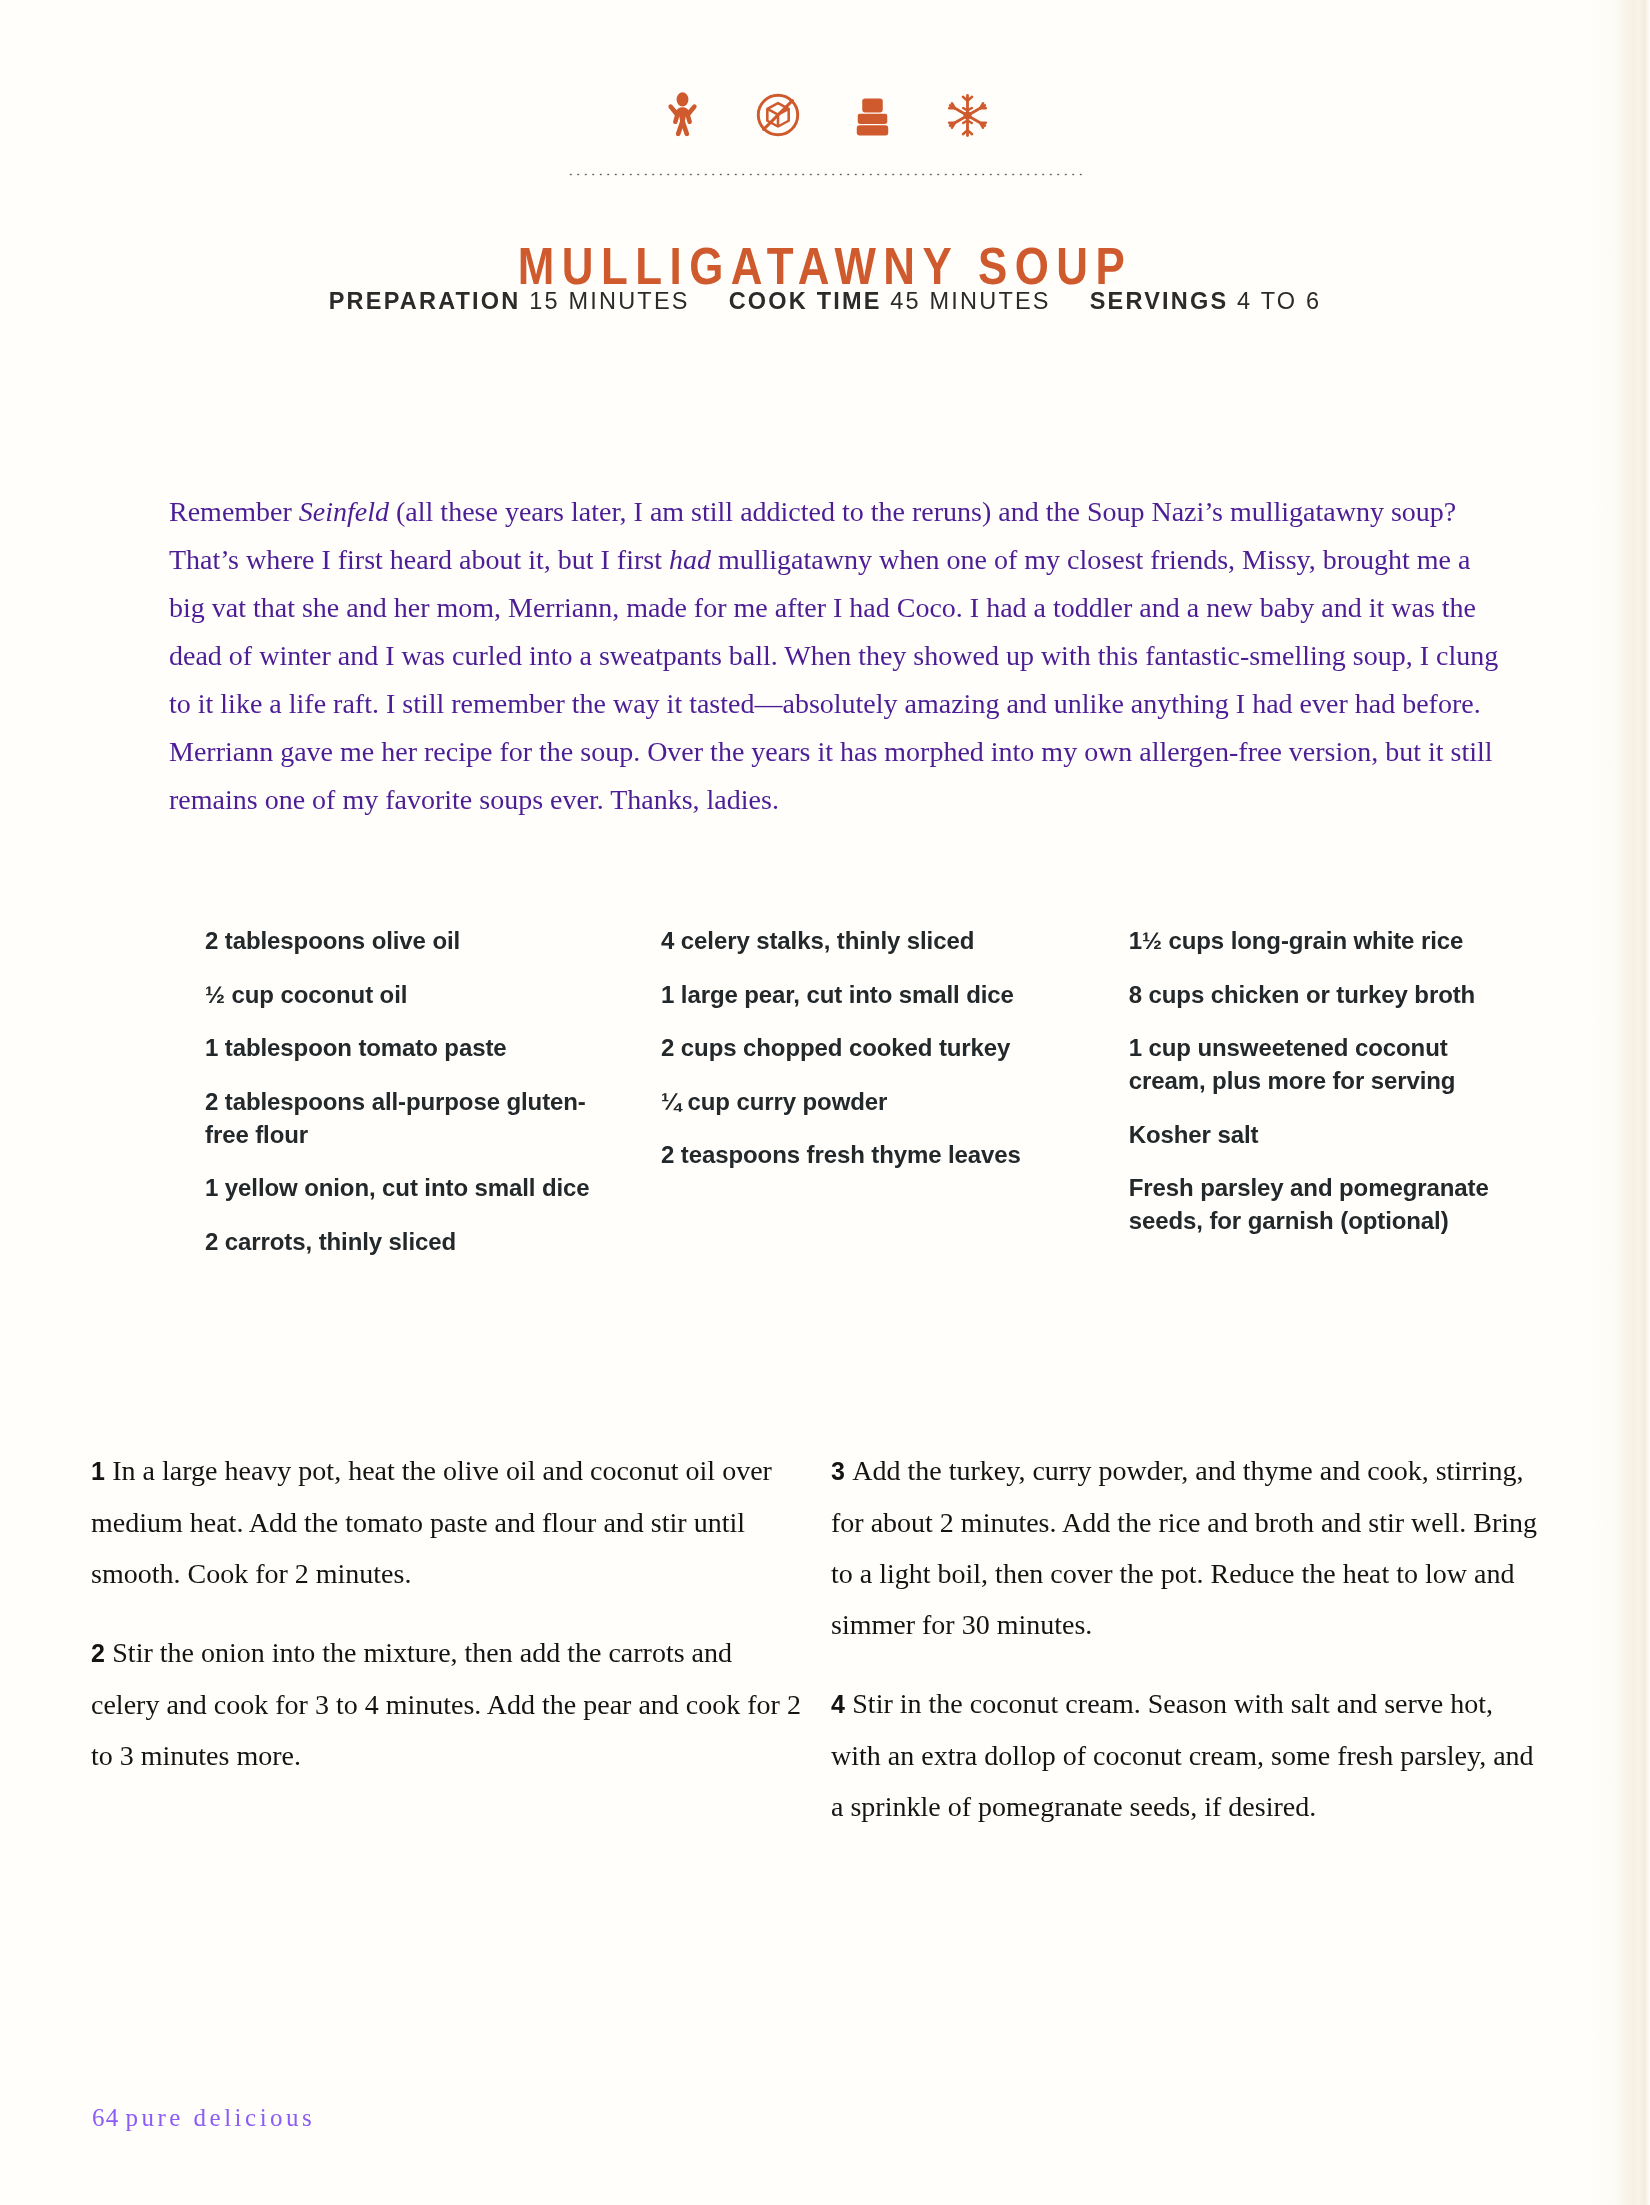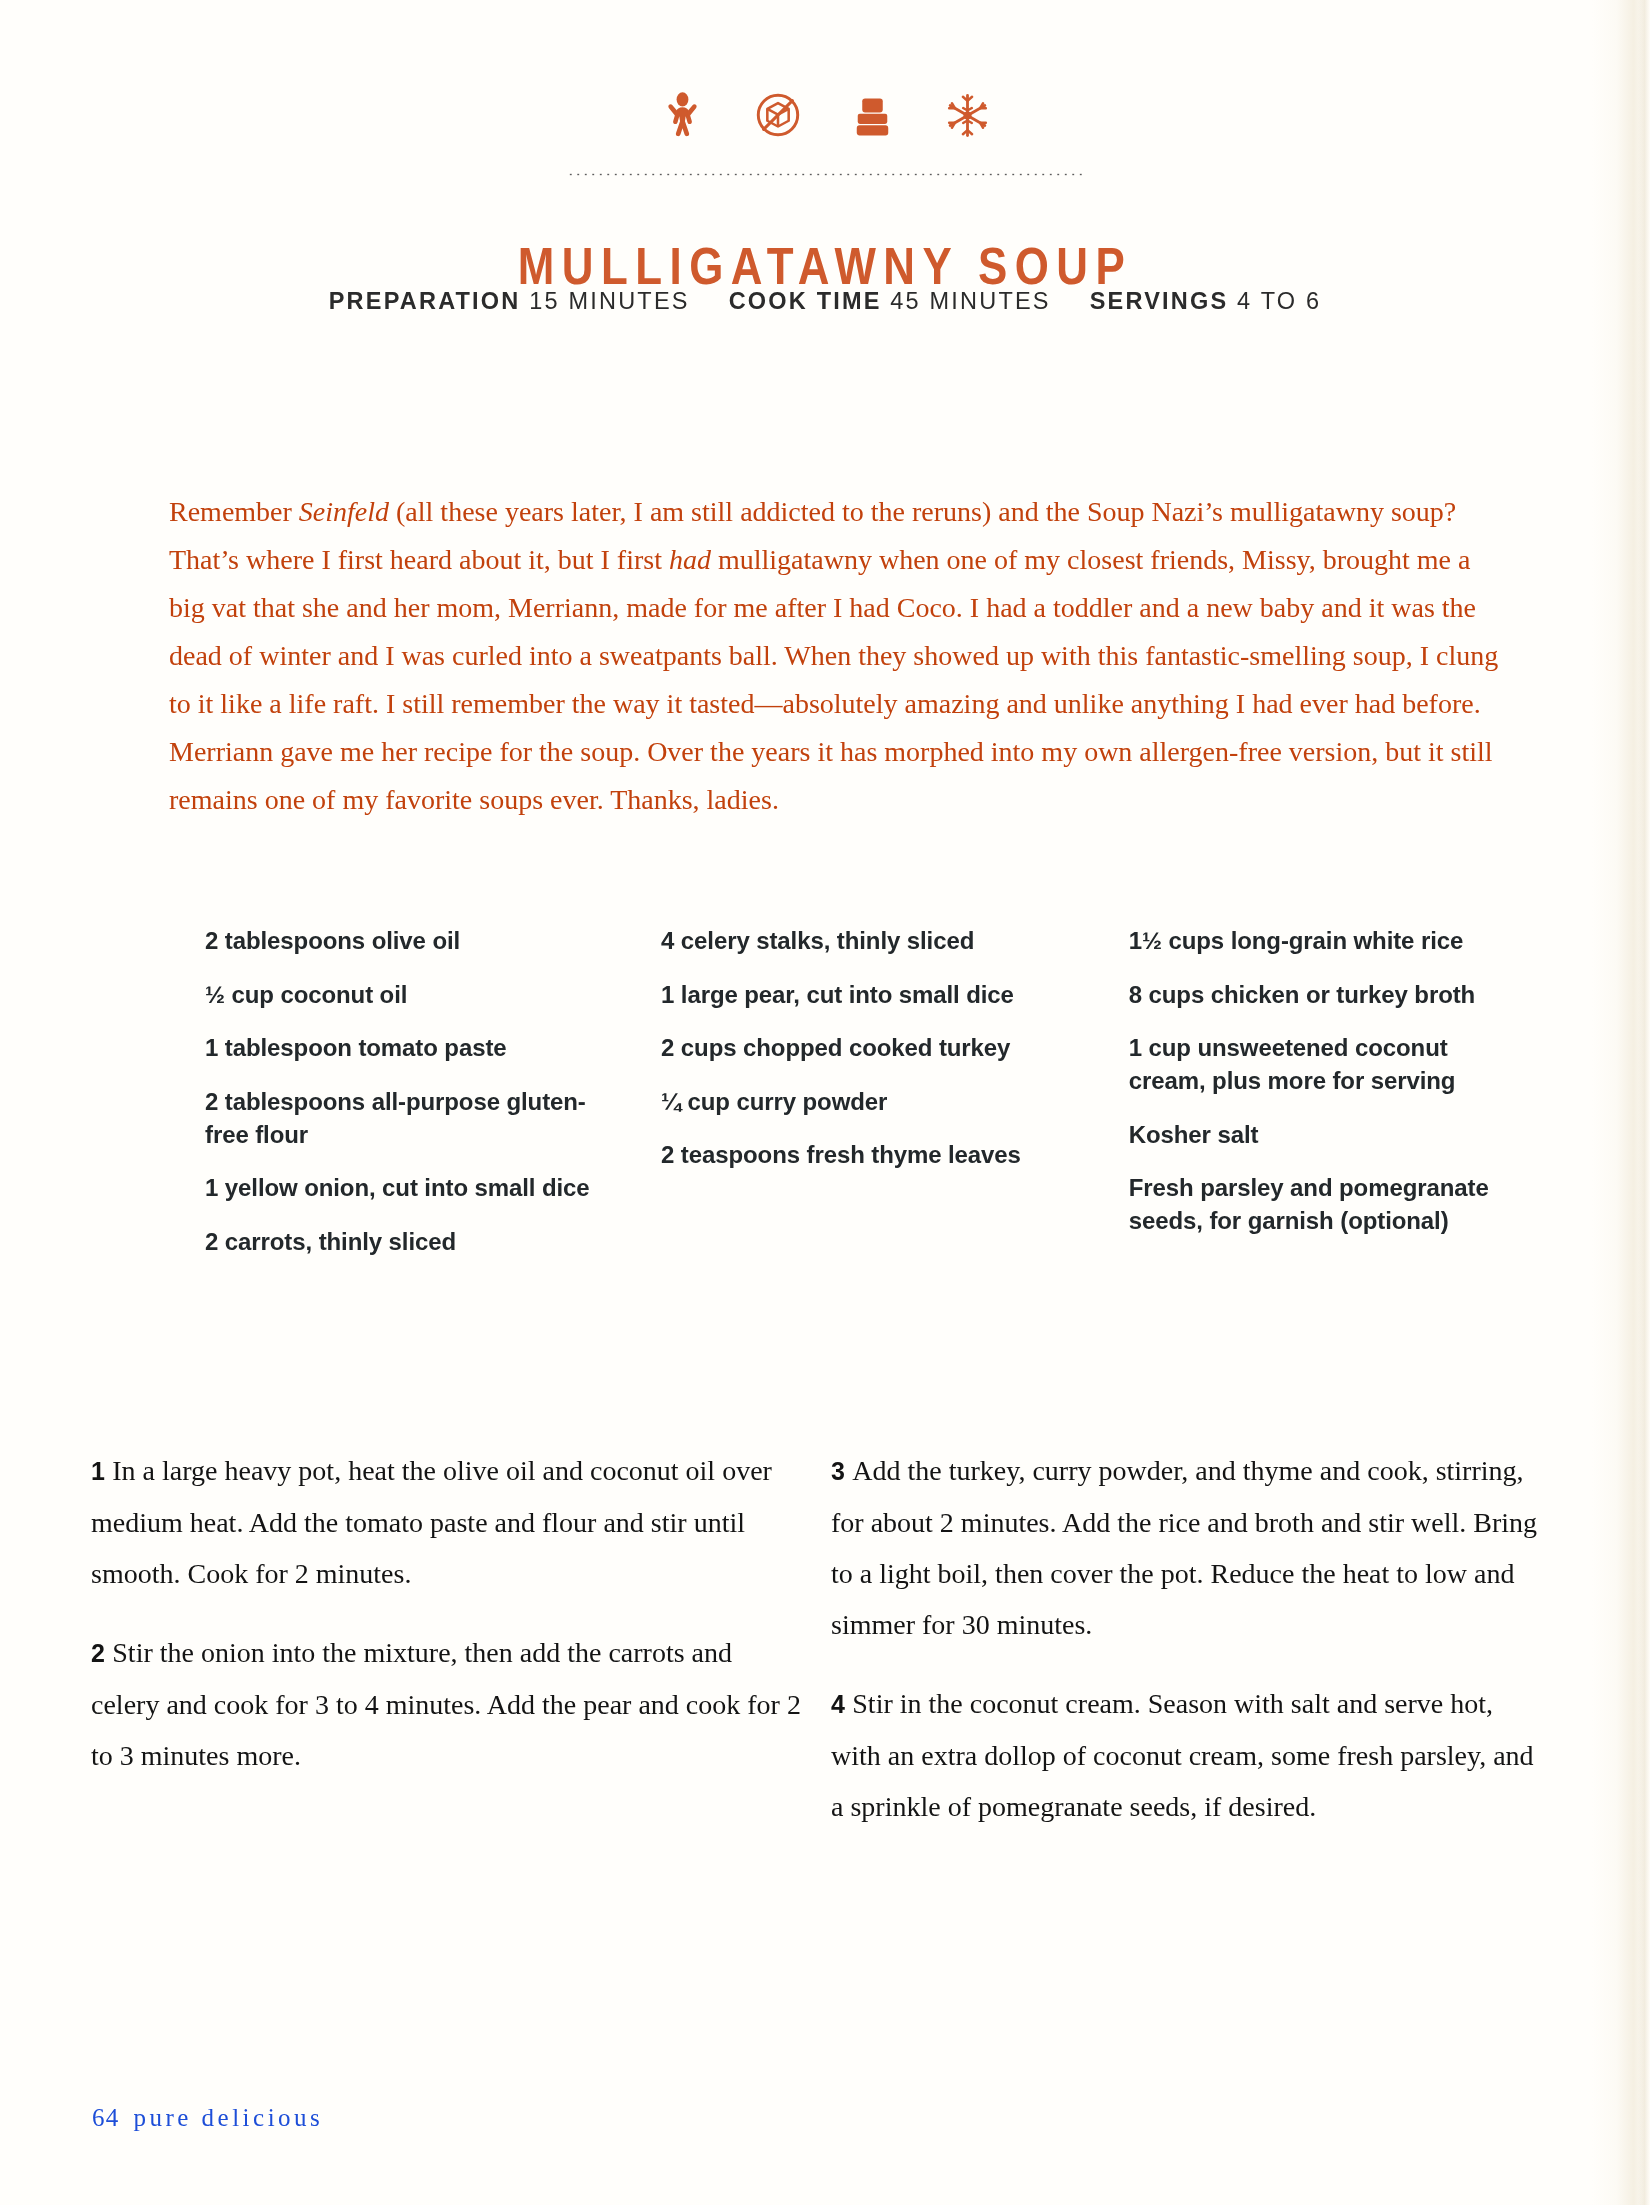--- a/index.html
+++ b/index.html
@@ -129,21 +129,21 @@
 
   
   .headnote {
     position: absolute;
     left: 169px;
     top: 460px;
     width: 1341px;
     font-family: "Liberation Serif", serif;
     font-size: 28px;
     line-height: 48px;
-    color: #c2410c;
+    color: #4c1d95;
     text-align: left;
   }
   .headnote em { font-style: italic; }
 
   
   .ingredients {
     position: absolute;
     left: 165px;
     top: 924px;
     width: 1353px;
@@ -191,24 +191,24 @@
   }
 
   
   .footer {
     position: absolute;
     left: 92px;
     top: 2105px;
     font-family: "Liberation Serif", serif;
     font-size: 25px;
     line-height: 1;
-    color: #1d4ed8;
+    color: #8b5cf6;
     display: flex;
     align-items: baseline;
-    gap: 14px;
+    gap: 6px;
   }
   .footer .page-no { letter-spacing: 1.2px; }
   .footer .book-title { letter-spacing: 3.5px; }
 </style>
 </head>
 <body>
 
 <div class="page">
   <div class="content">
 

